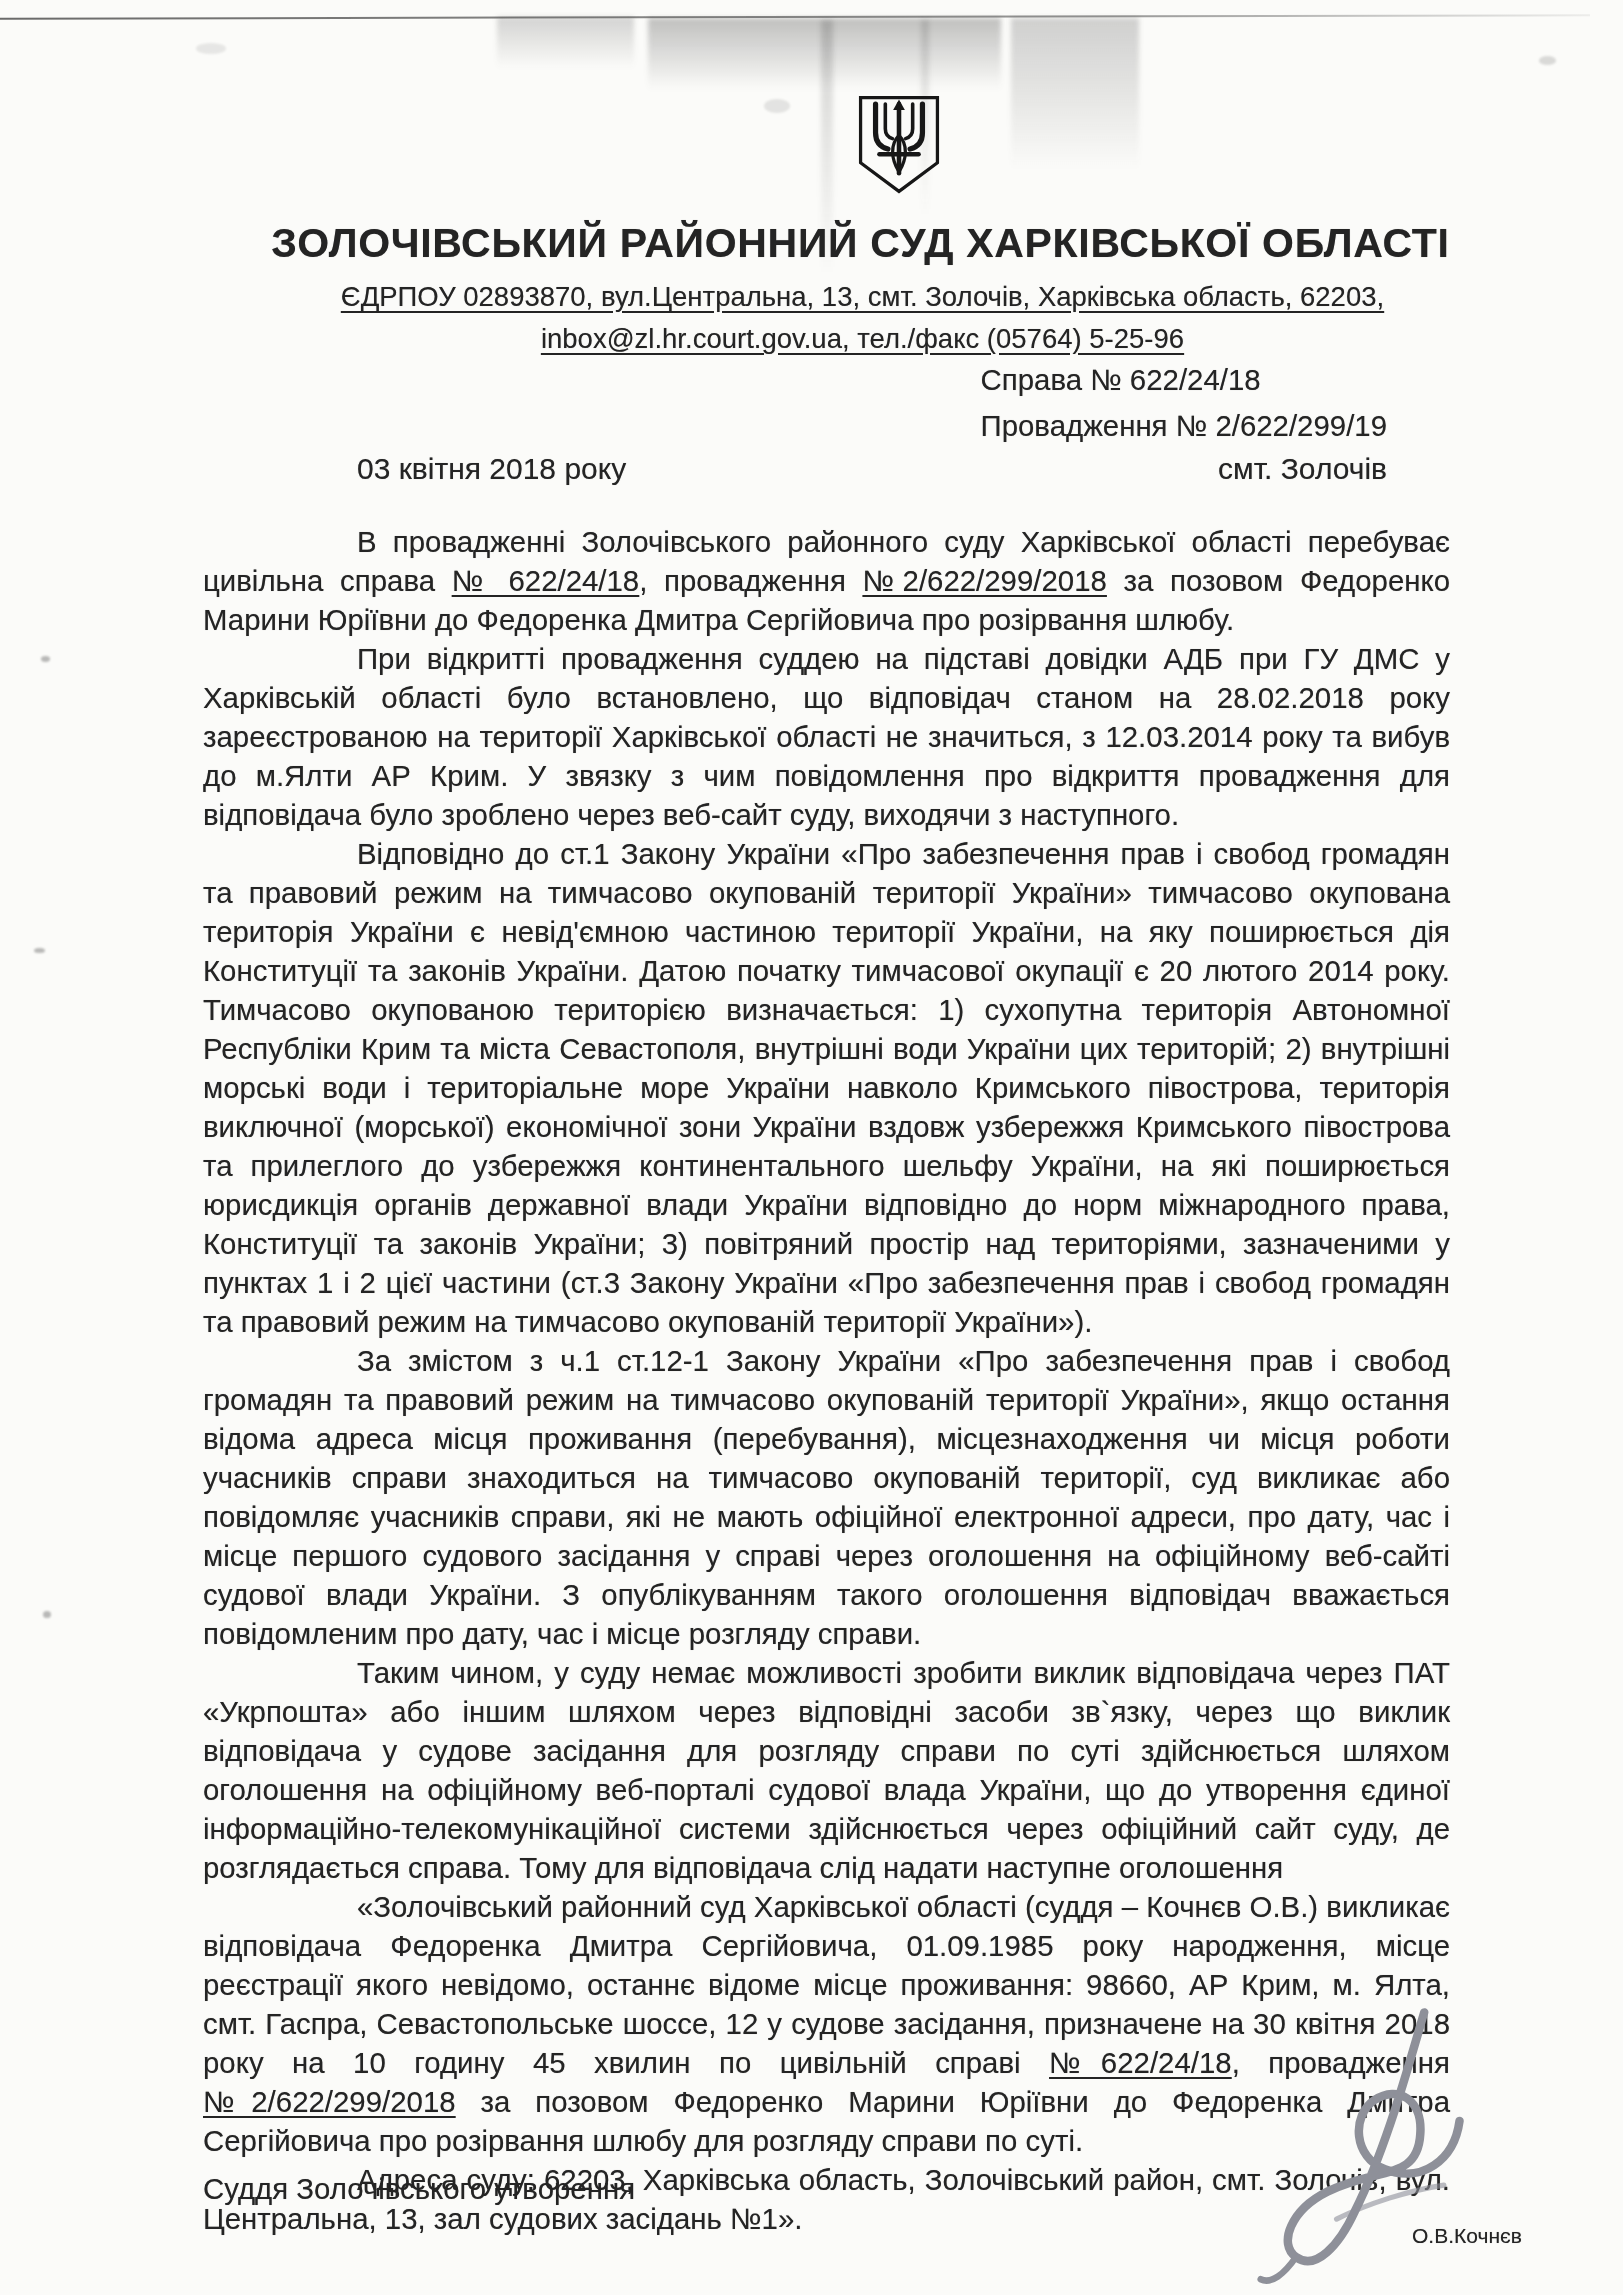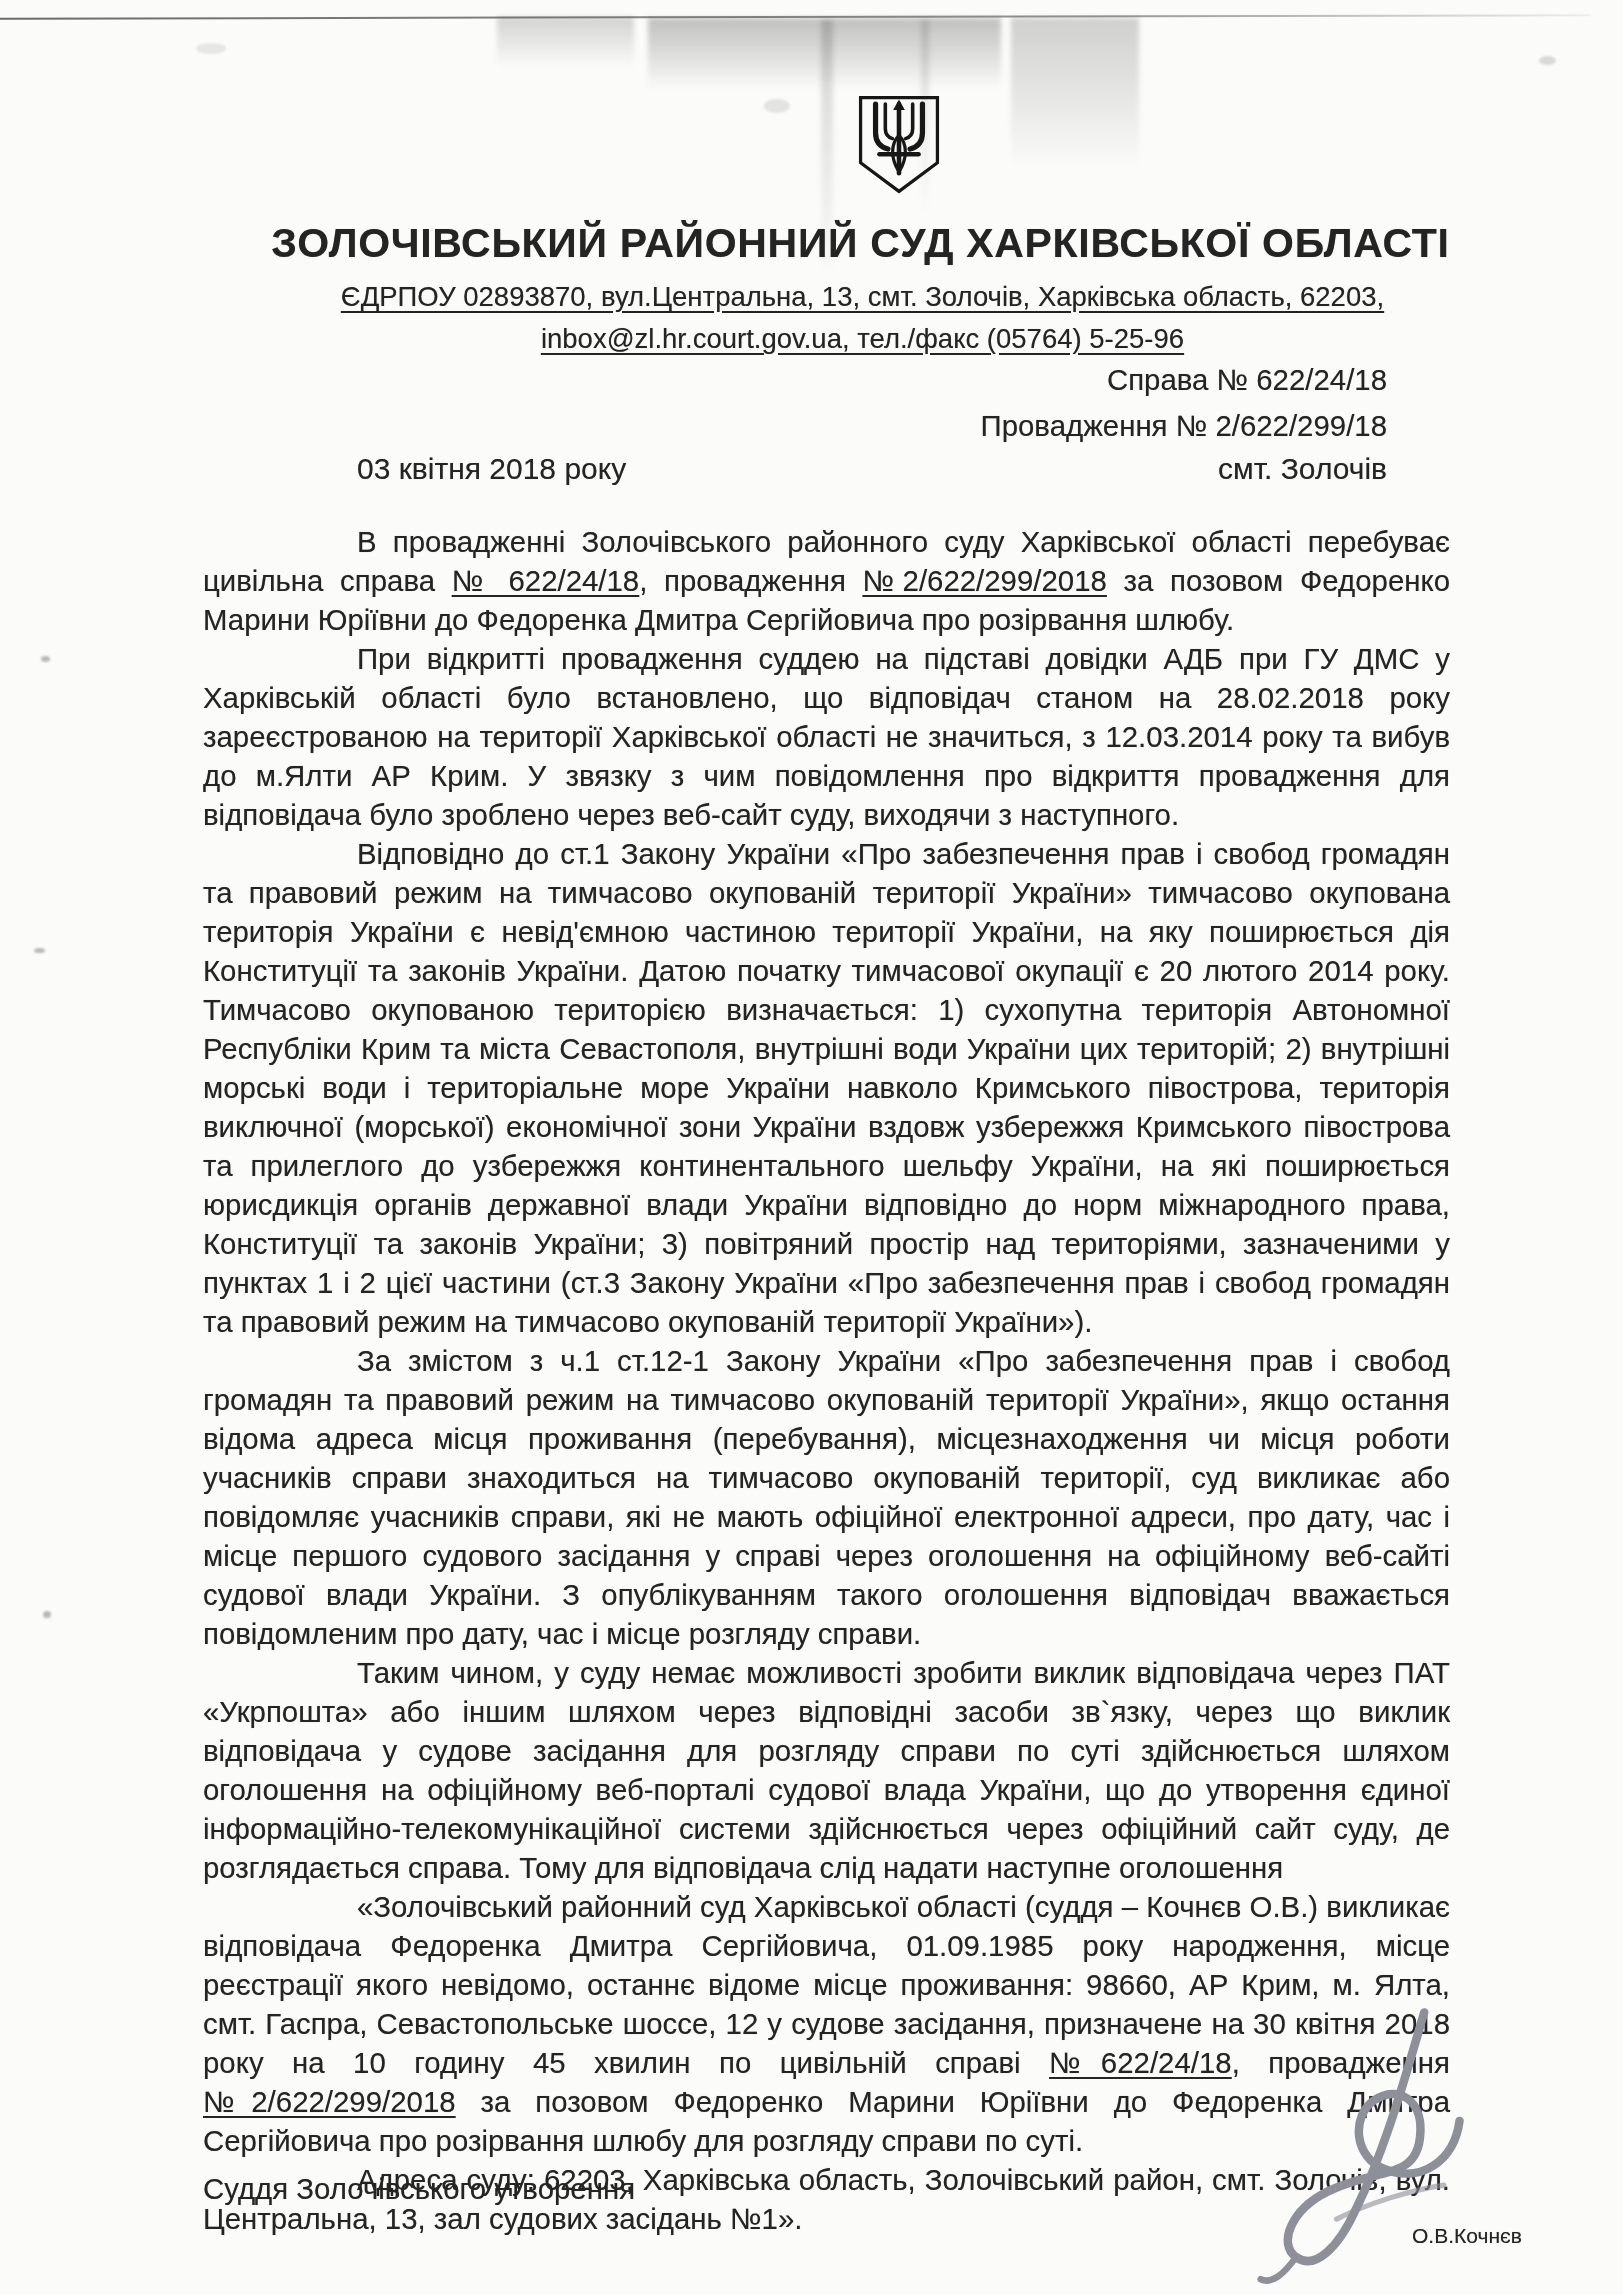--- a/index.html
+++ b/index.html
@@ -32,21 +32,21 @@
   .sp5 { left:764px; top:99px; width:26px; height:14.4px; opacity:.35; }
   .sp6 { left:196px;  top:43px;  width:30px; height:10.5px; opacity:.3; }
   
   .emblem { position:absolute; left:857px; top:95px; width:84px; height:99px; }
   .title { position:absolute; top:220px; left:0; width:1623px; text-align:center;
     transform:translateX(49px); font-size:41px; font-weight:bold; letter-spacing:0.7px; white-space:nowrap; }
   .addr { position:absolute; left:0; width:1623px; text-align:center; transform:translateX(51px);
     font-size:27.5px; text-decoration:underline; text-underline-offset:4.6px; white-space:nowrap; }
   .a1 { top:281px; }
   .a2 { top:323px; }
-  .caseblock { position:absolute; top:357px; right:236px; text-align:right;
+  .caseblock { position:absolute; top:357px; right:236px; text-align:left;
     font-size:29.4px; line-height:46px; }
   .daterow { position:absolute; top:452px; left:357px; right:236px;
     display:flex; justify-content:space-between; font-size:30px; }
   
   .docbody { position:absolute; top:522px; left:203px; right:173px; }
   .docbody p { margin:0; text-indent:154px; text-align:justify;
     font-size:29.4px; line-height:39px; }
   .u { text-decoration:underline; text-underline-offset:3.9px;margin-top:11px; }
   
   .sig-left { position:absolute; left:203px; top:2167px; font-size:29.4px; line-height:43px; }
@@ -84,21 +84,21 @@
       <path d="M64,62 C77,75 77,97 64,118 C51,97 51,75 64,62 Z" stroke-width="5"></path>
     </svg>
   </div>
 
   <div class="title">ЗОЛОЧІВСЬКИЙ РАЙОННИЙ СУД ХАРКІВСЬКОЇ ОБЛАСТІ</div>
   <div class="addr a1">ЄДРПОУ 02893870, вул.Центральна, 13, смт. Золочів, Харківська область, 62203,</div>
   <div class="addr a2">inbox@zl.hr.court.gov.ua, тел./факс (05764) 5-25-96</div>
 
   <div class="caseblock">
     <div>Справа № 622/24/18</div>
-    <div>Провадження № 2/622/299/18</div>
+    <div>Провадження № 2/622/299/19</div>
   </div>
 
   <div class="daterow">
     <span>03 квітня 2018 року</span>
     <span>смт. Золочів</span>
   </div>
 
   <div class="docbody">
       <p><span>В провадженні Золочівського районного суду Харківської області перебуває цивільна справа </span><span class="u">№ 622/24/18</span><span>, провадження </span><span class="u">№2/622/299/2018</span><span> за позовом Федоренко Марини Юріївни до Федоренка Дмитра Сергійовича про розірвання шлюбу.</span></p>
       <p><span>При відкритті провадження суддею на підставі довідки АДБ при ГУ ДМС у Харківській області було встановлено, що відповідач станом на 28.02.2018 року зареєстрованою на території Харківської області не значиться, з 12.03.2014 року та вибув до м.Ялти АР Крим. У звязку з чим повідомлення про відкриття провадження для відповідача було зроблено через веб-сайт суду, виходячи з наступного.</span></p>

